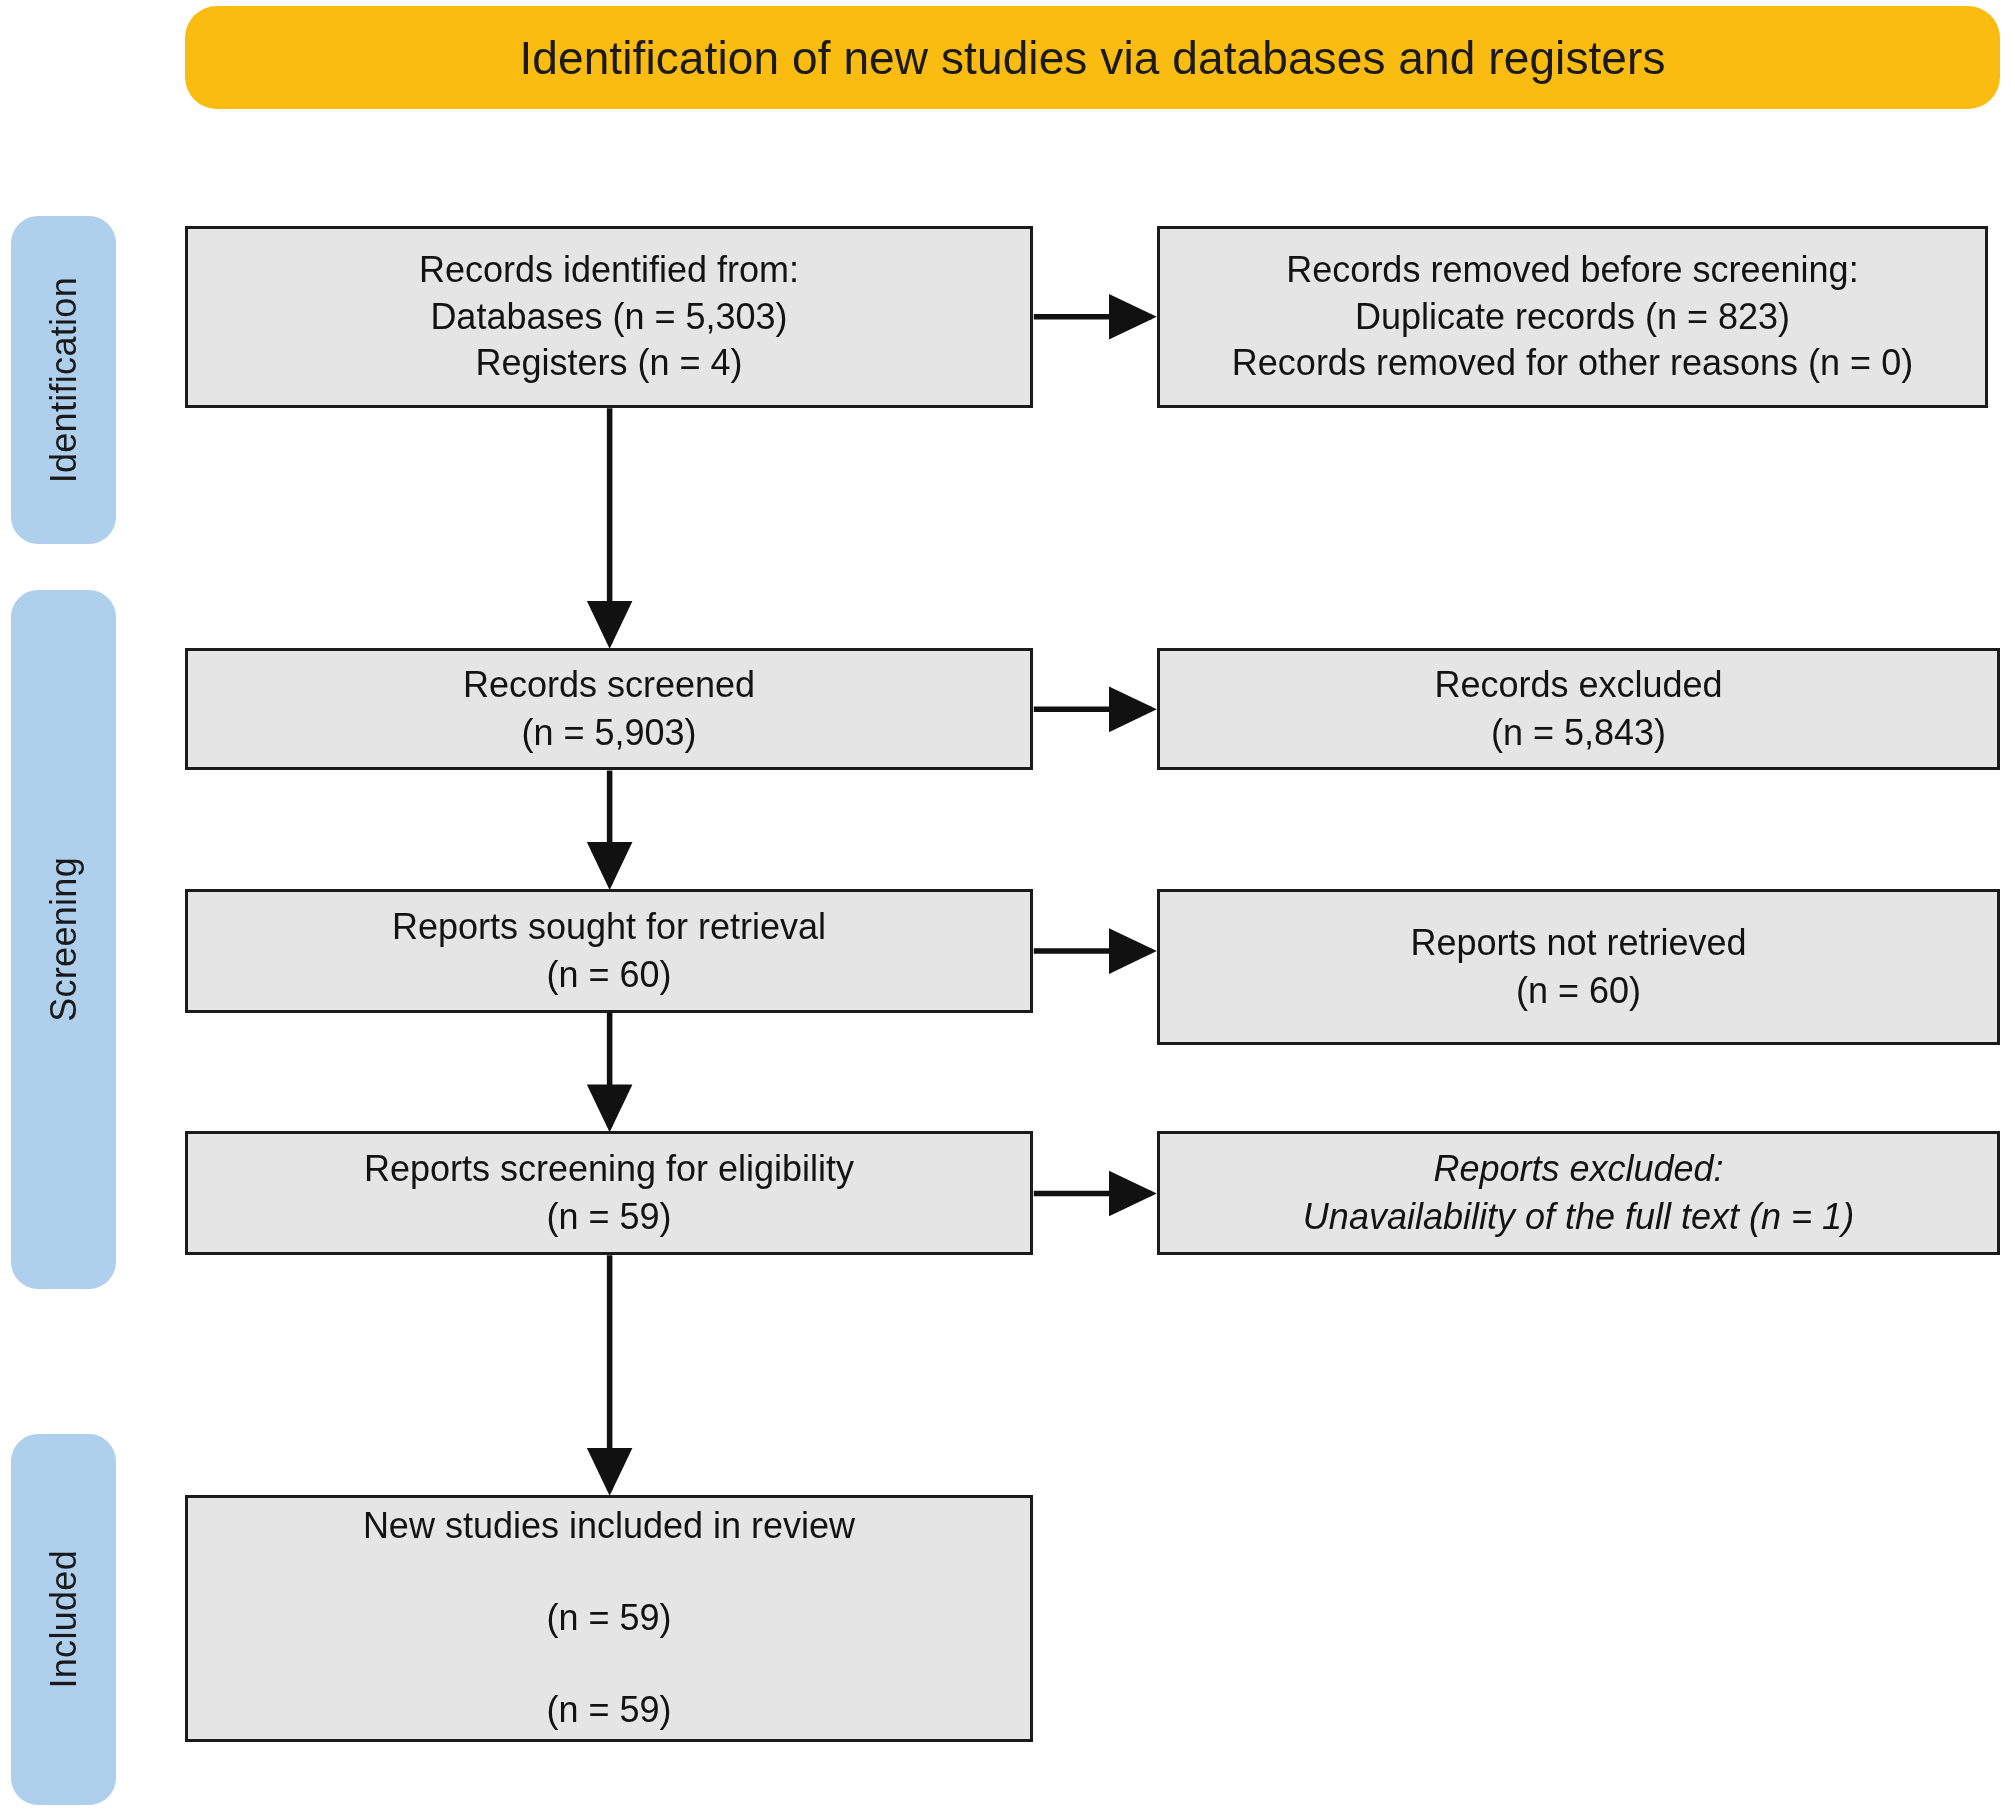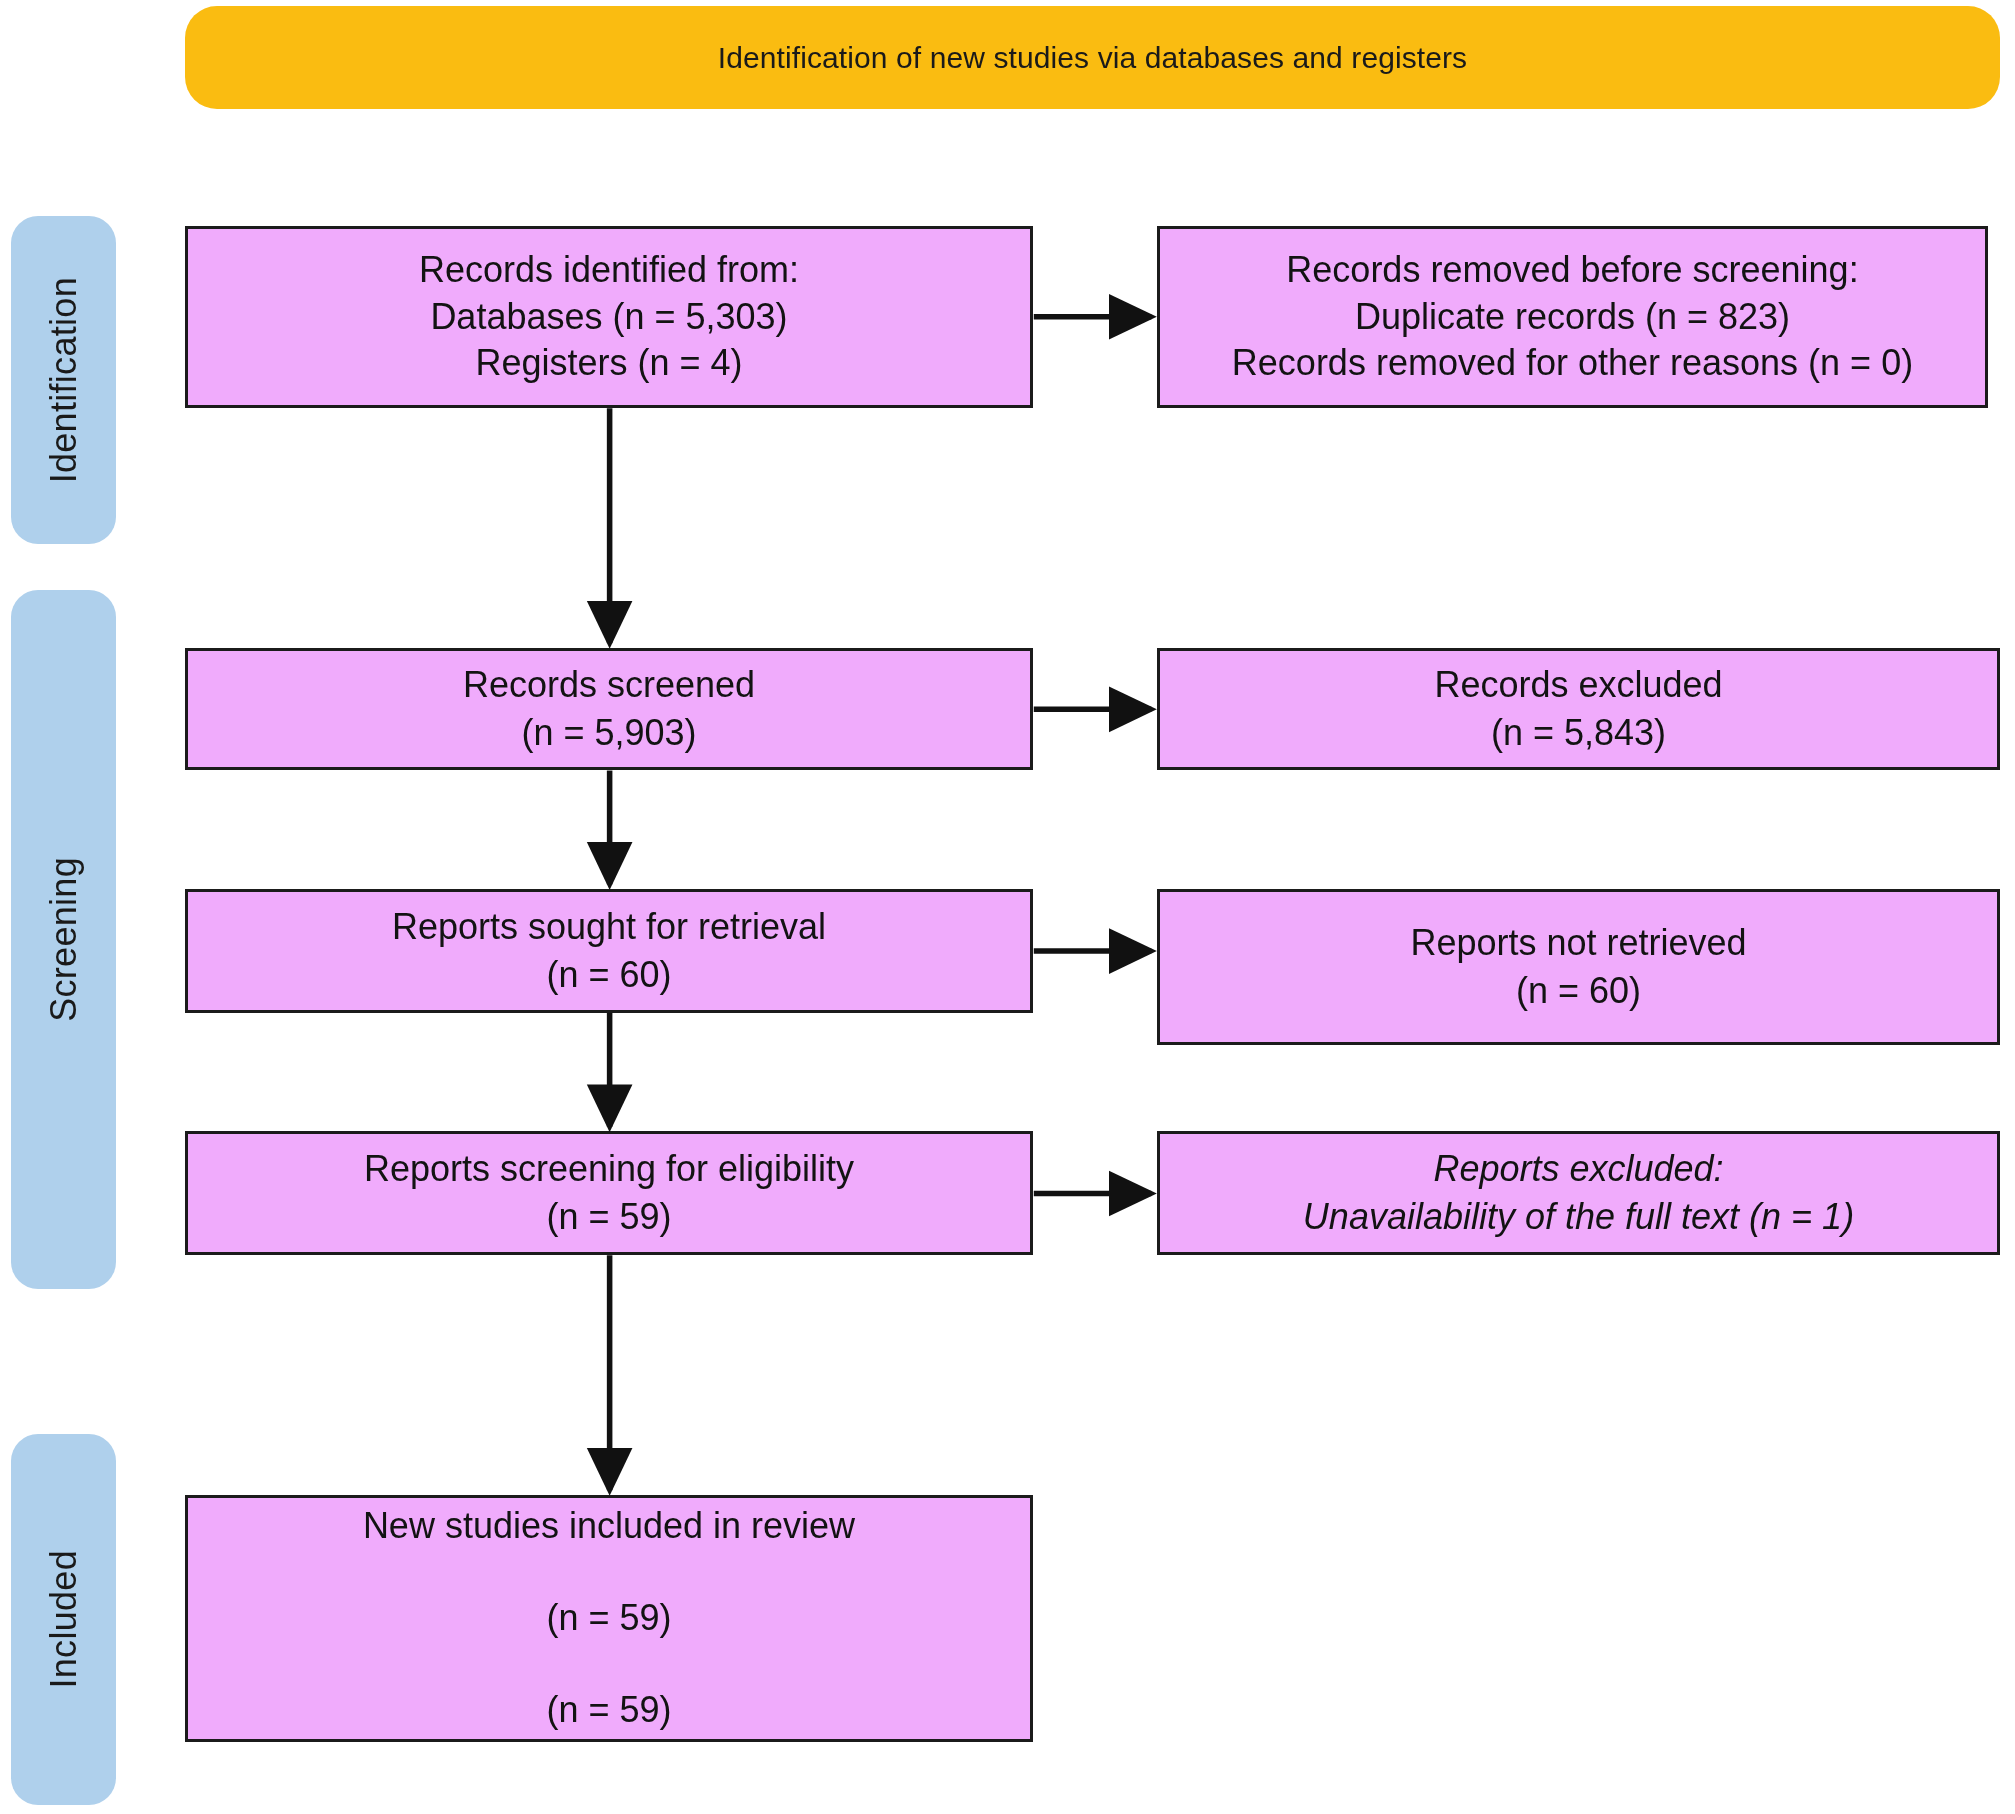--- a/index.html
+++ b/index.html
@@ -26,21 +26,21 @@
     top: 6.2px;
     width: 1815px;
     height: 103px;
     background: #FABC11;
     border-radius: 32px;
     display: flex;
     align-items: center;
     justify-content: center;
   }
   .banner-text {
-    font-size: 30px;
+    font-size: 46px;
     color: #1a1a1a;
     letter-spacing: 0.1px;
     text-align: center;
     white-space: nowrap;
   }
 
   
   .stage-pill {
     position: absolute;
     background: #AFD0EC;
@@ -57,21 +57,21 @@
     white-space: nowrap;
     letter-spacing: 0.3px;
   }
   #pill-identification { left: 11px; top: 216px;  width: 105px; height: 328px; }
   #pill-screening      { left: 11px; top: 590px;  width: 105px; height: 699px; }
   #pill-included       { left: 11px; top: 1434px; width: 105px; height: 371px; }
 
   
   .flow-box {
     position: absolute;
-    background: #f0abfc;
+    background: #e5e5e5;
     border: 3.1px solid #1b1b1b;
     box-sizing: border-box;
     display: flex;
     flex-direction: column;
     align-items: center;
     justify-content: center;
     padding: 5px 16px;
   }
   .flow-box .line {
     font-size: 36px;

